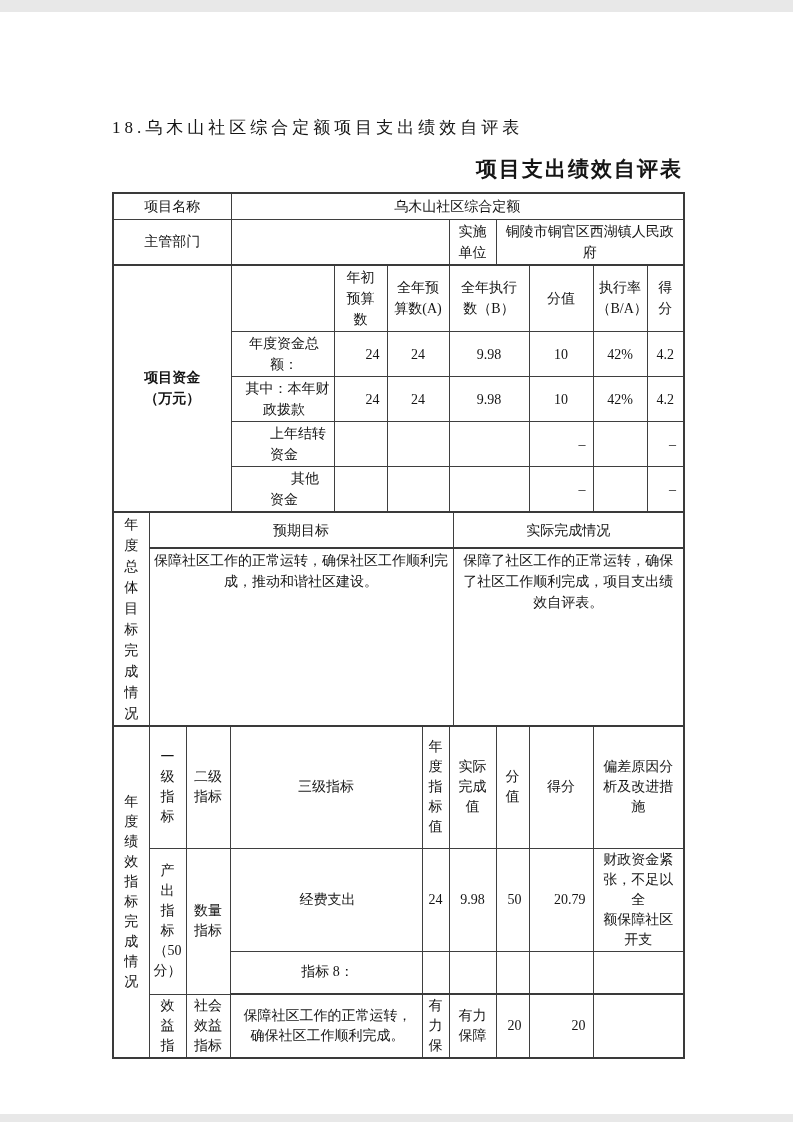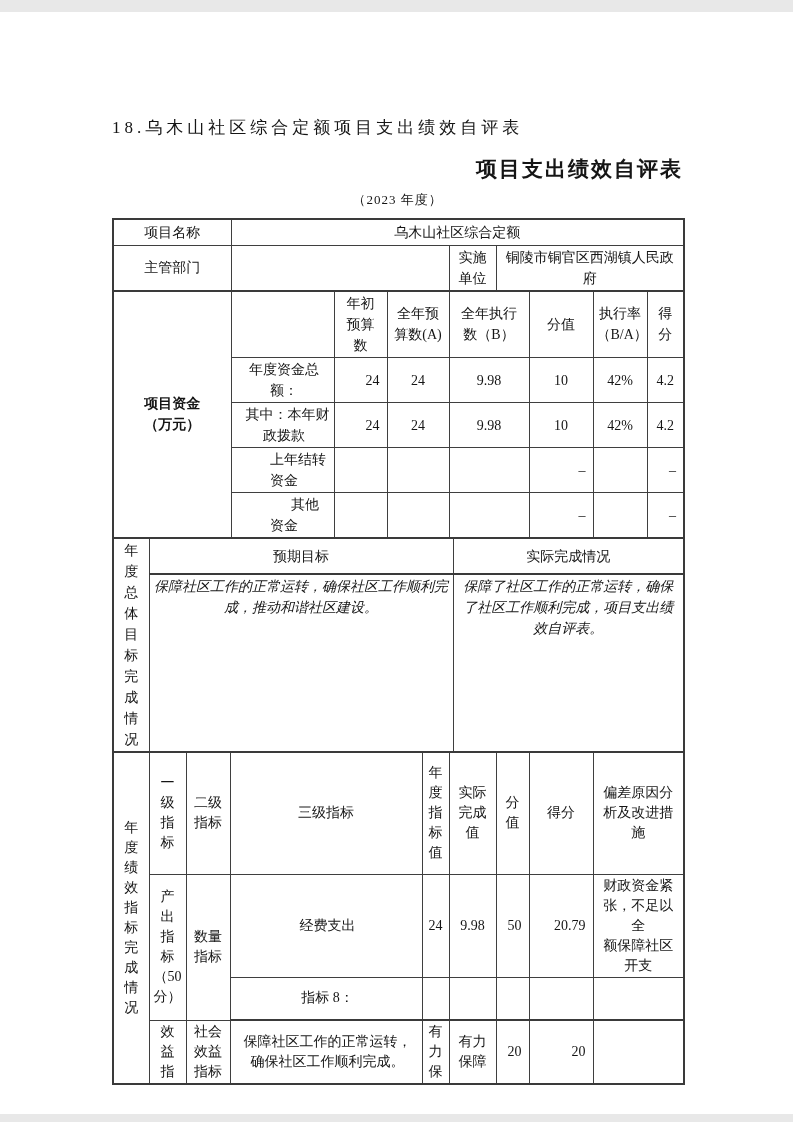--- a/index.html
+++ b/index.html
@@ -31,31 +31,30 @@
   }
   .t3 td{line-height:20px;}
   tr.hb > td{border-bottom-width:2px;border-bottom-color:#3a3a3a;}
   .al{text-align:left;padding-left:6px !important;}
   .ar{text-align:right !important;padding-right:7px !important;}
   .vtop{vertical-align:top !important;}
   .boldcell{font-weight:bold;font-family:Liberation Serif, serif;}
   .impl{line-height:18px;}
   .side{line-height:17.5px;padding:1px 0;}
   .side3{line-height:16.5px;padding:1px 0;}
-  .body-text{line-height:28px;text-align:left;padding:4px 7px 2px 7px;font-style:italic;}
+  .body-text{line-height:28px;text-align:left;padding:4px 7px 2px 7px;}
 </style>
 </head>
 <body>
 
 <div class="page">
   <div class="content">
 
     <div class="doc-heading">18.乌木山社区综合定额项目支出绩效自评表</div>
     <div class="doc-title">项目支出绩效自评表</div>
-    <div class="doc-subtitle">（2023 年度）</div>
 
     <table class="t t1">
       <colgroup>
         <col style="width:118px">
           <col style="width:103px">
           <col style="width:53px">
         <col style="width:62px">
           <col style="width:47px">
           <col style="width:33px">
         <col style="width:64px">

